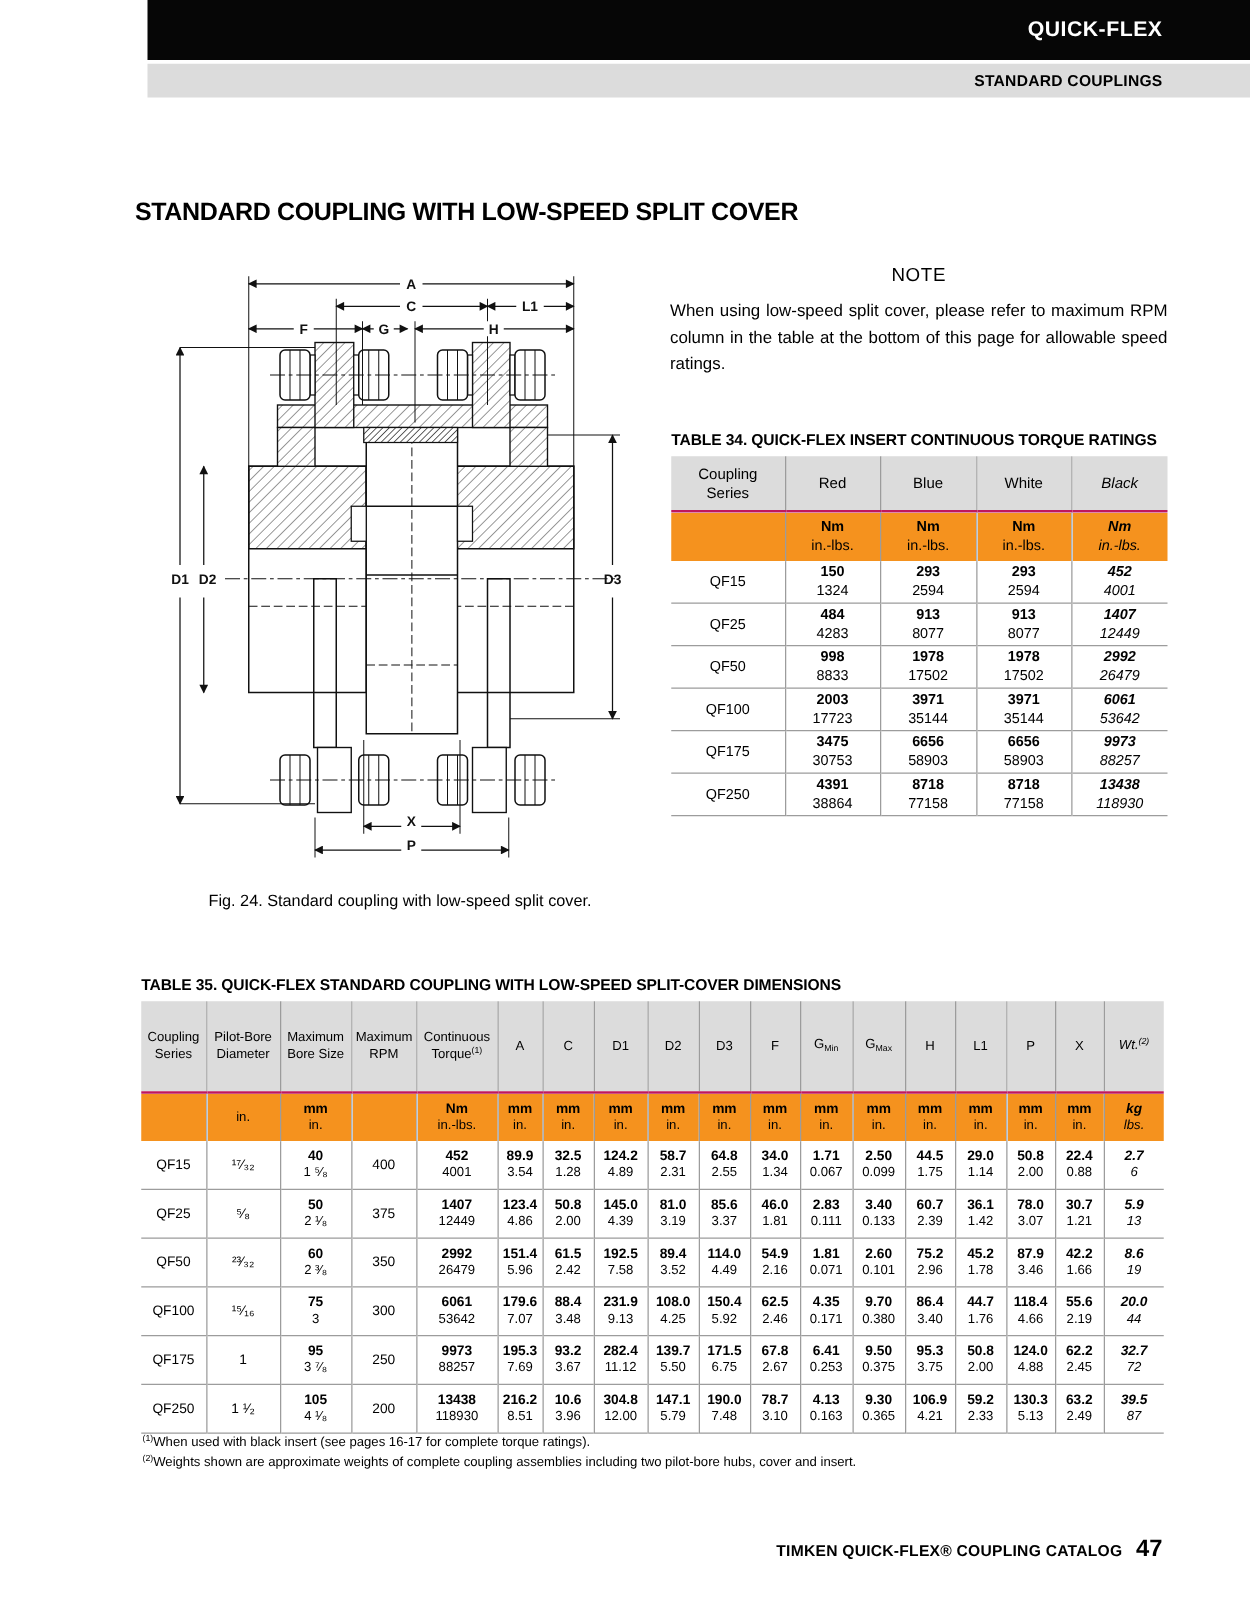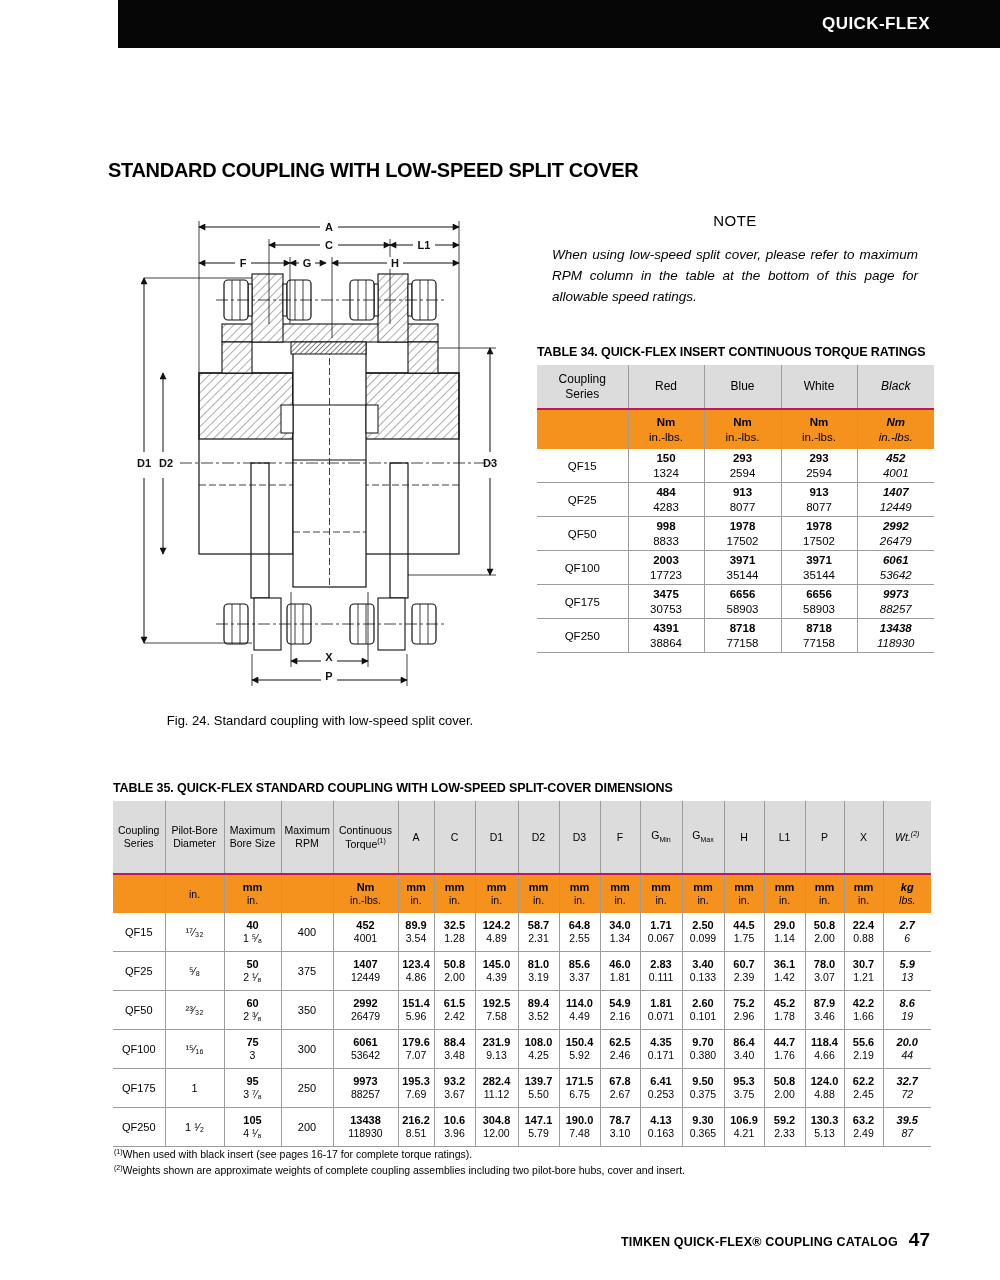--- a/index.html
+++ b/index.html
@@ -16,21 +16,21 @@
 
   .page-title{position:absolute;left:108px;top:146px;font-size:20px;font-weight:700;letter-spacing:-.3px;}
 
   
   .fig{position:absolute;left:110px;top:202px;width:420px;height:492px;}
   .figcaption{position:absolute;left:110px;top:697px;width:420px;text-align:center;font-weight:400;font-size:13px;margin-top:16px;}
 
   
   .note{position:absolute;left:536px;top:212px;width:398px;}
   .note-h{text-align:center;font-size:15px;letter-spacing:.5px;margin:0 0 10px 0;font-weight:400;}
-  .note-b{font-style:italic;font-size:13.5px;line-height:1.55;text-align:justify;margin:16px;}
+  .note-b{font-size:13.5px;line-height:1.55;text-align:justify;margin:0;}
 
   
   .t34wrap{position:absolute;left:537px;top:345px;width:397px;}
   .t35wrap{position:absolute;left:113px;top:781px;width:818px;}
   .tbl-title{font-weight:700;font-size:12.5px;margin:0 0 6px 0;letter-spacing:-.1px;}
   table{border-collapse:collapse;table-layout:fixed;width:100%;border-bottom:1px solid #9c9c9c;}
   th,td{padding:0 2px;text-align:center;vertical-align:middle;font-weight:400;overflow:hidden;}
   th{font-size:12px;line-height:1.22;}
   .row-gray th{background:var(--graybar,#dcdcdc);}
   .row-orange th{background:var(--accent,#f5921e);border-top:2px solid #be185d;}
@@ -72,20 +72,23 @@
   .lbl{font-family:"Liberation Sans","DejaVu Sans",sans-serif;font-size:11px;font-weight:700;fill:#111;}
   .lblbg{fill:#fff;}
 </style>
 </head>
 <body>
 
 <div class="page">
 
   <div class="topbar">
     <span class="brand">QUICK-FLEX</span>
+  </div>
+  <div class="subbar">
+    <span class="section">STANDARD COUPLINGS</span>
   </div>
 
   <h1 class="page-title">STANDARD COUPLING WITH LOW-SPEED SPLIT COVER</h1>
 
   <svg class="fig" viewBox="0 0 420 492">
     <defs>
       <pattern id="h1" patternUnits="userSpaceOnUse" width="6" height="6" patternTransform="rotate(45)">
         <rect width="6" height="6" fill="#fff"></rect>
         <line x1="0" y1="0" x2="0" y2="6" stroke="#6a6a6a" stroke-width="1.1"></line>
       </pattern>

